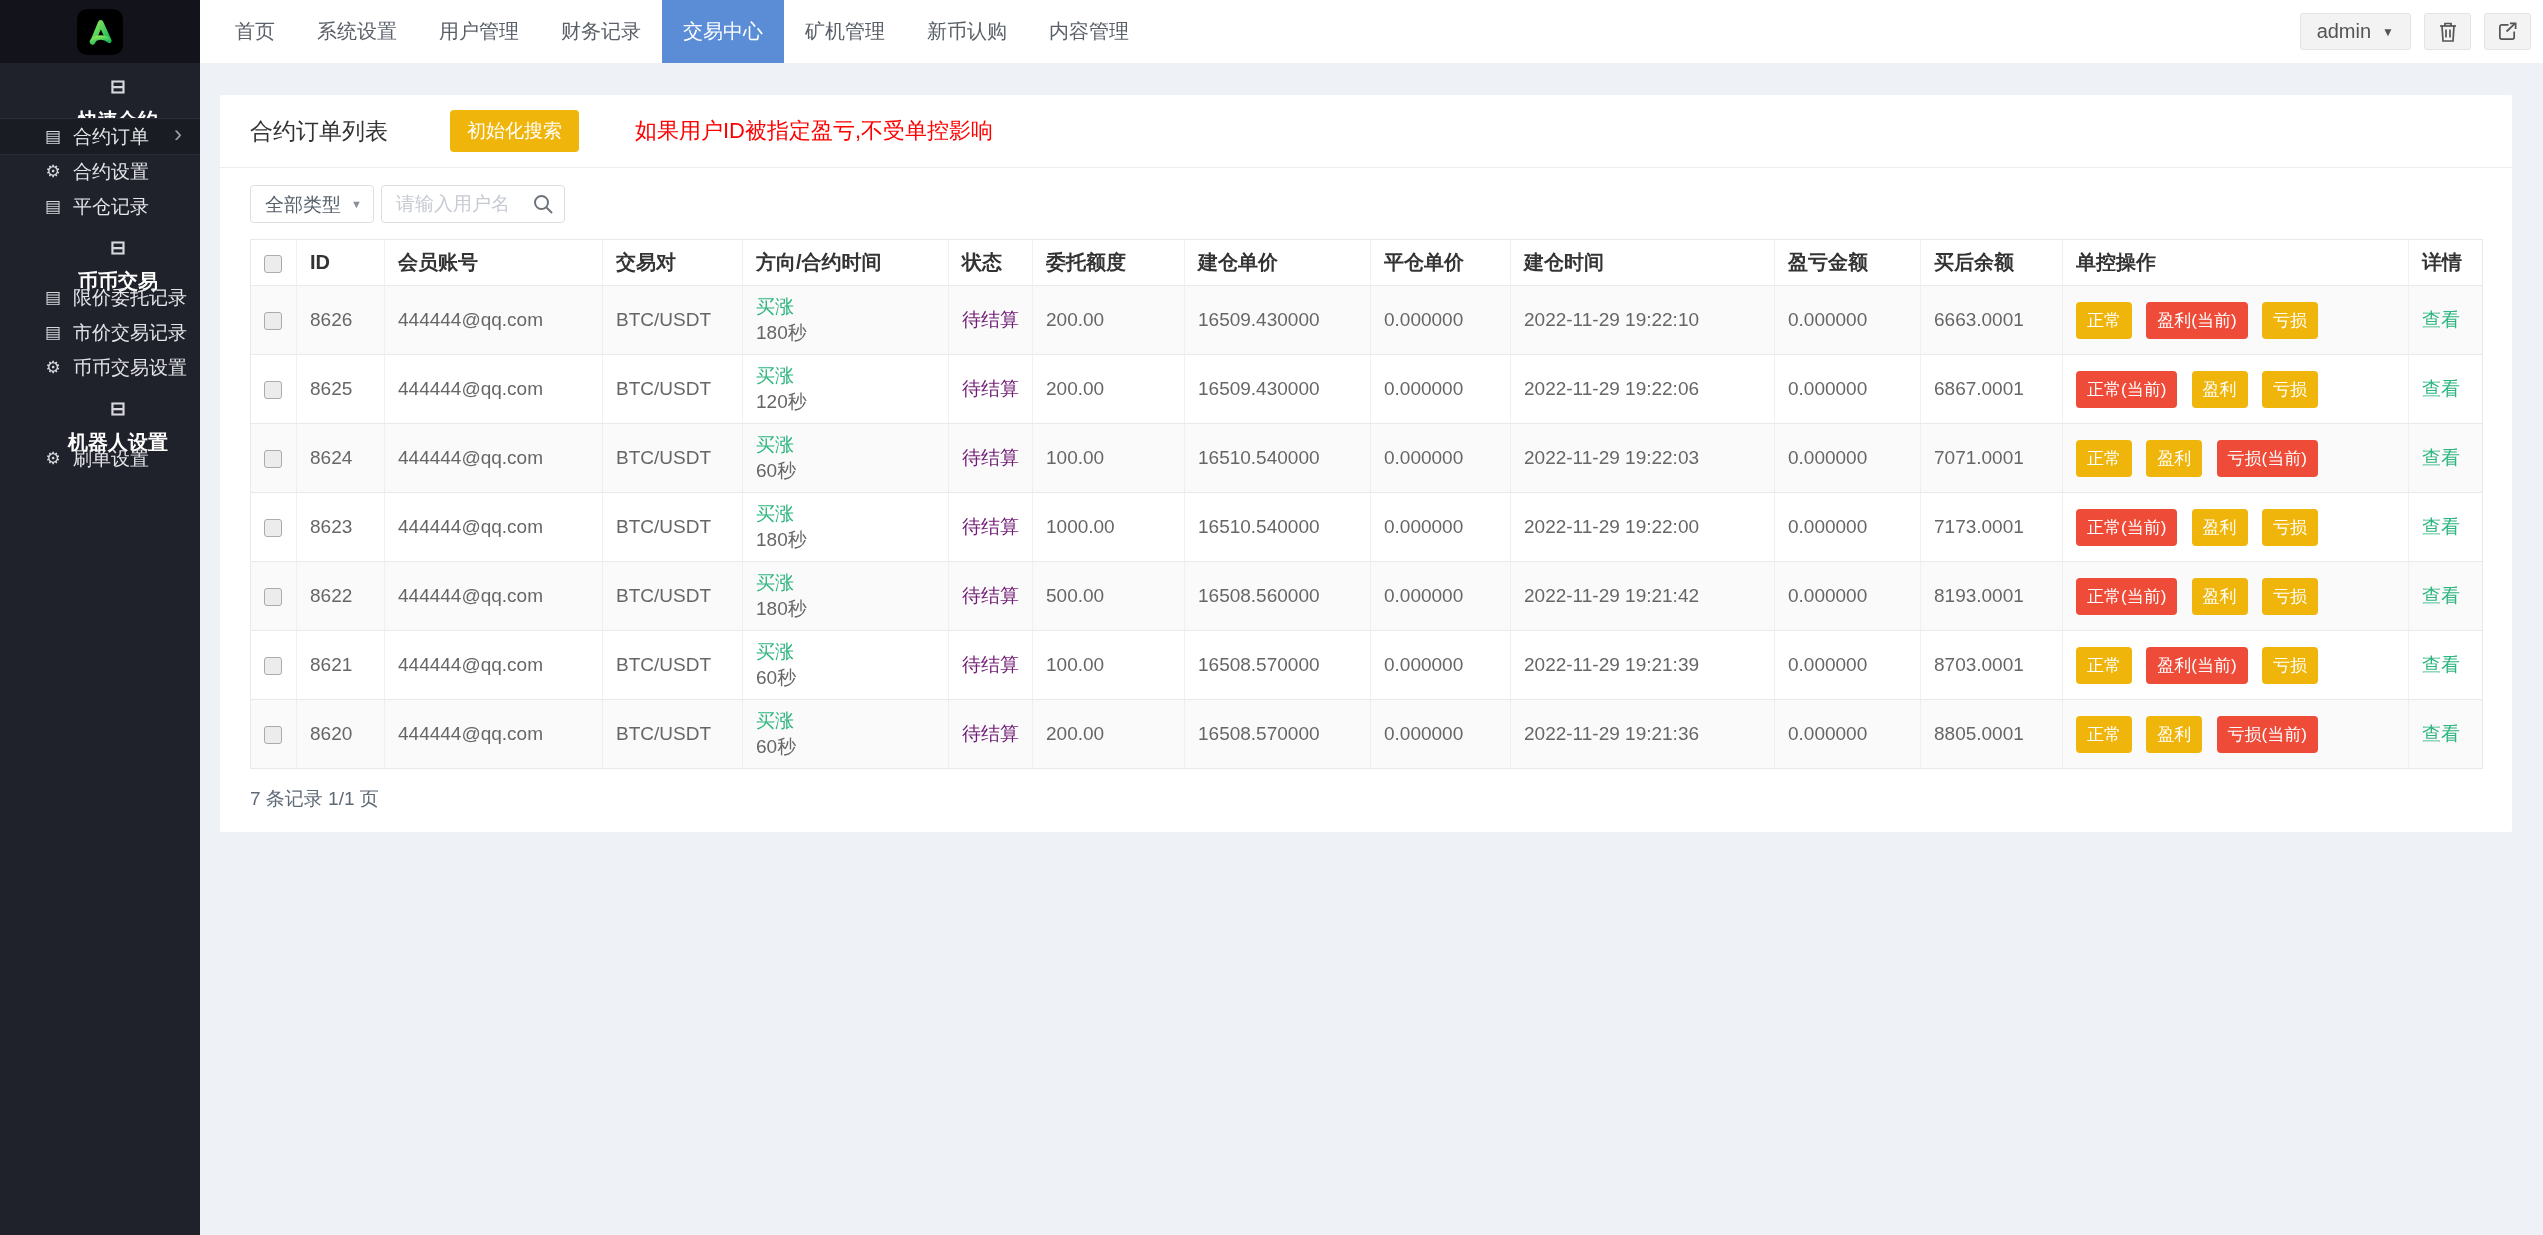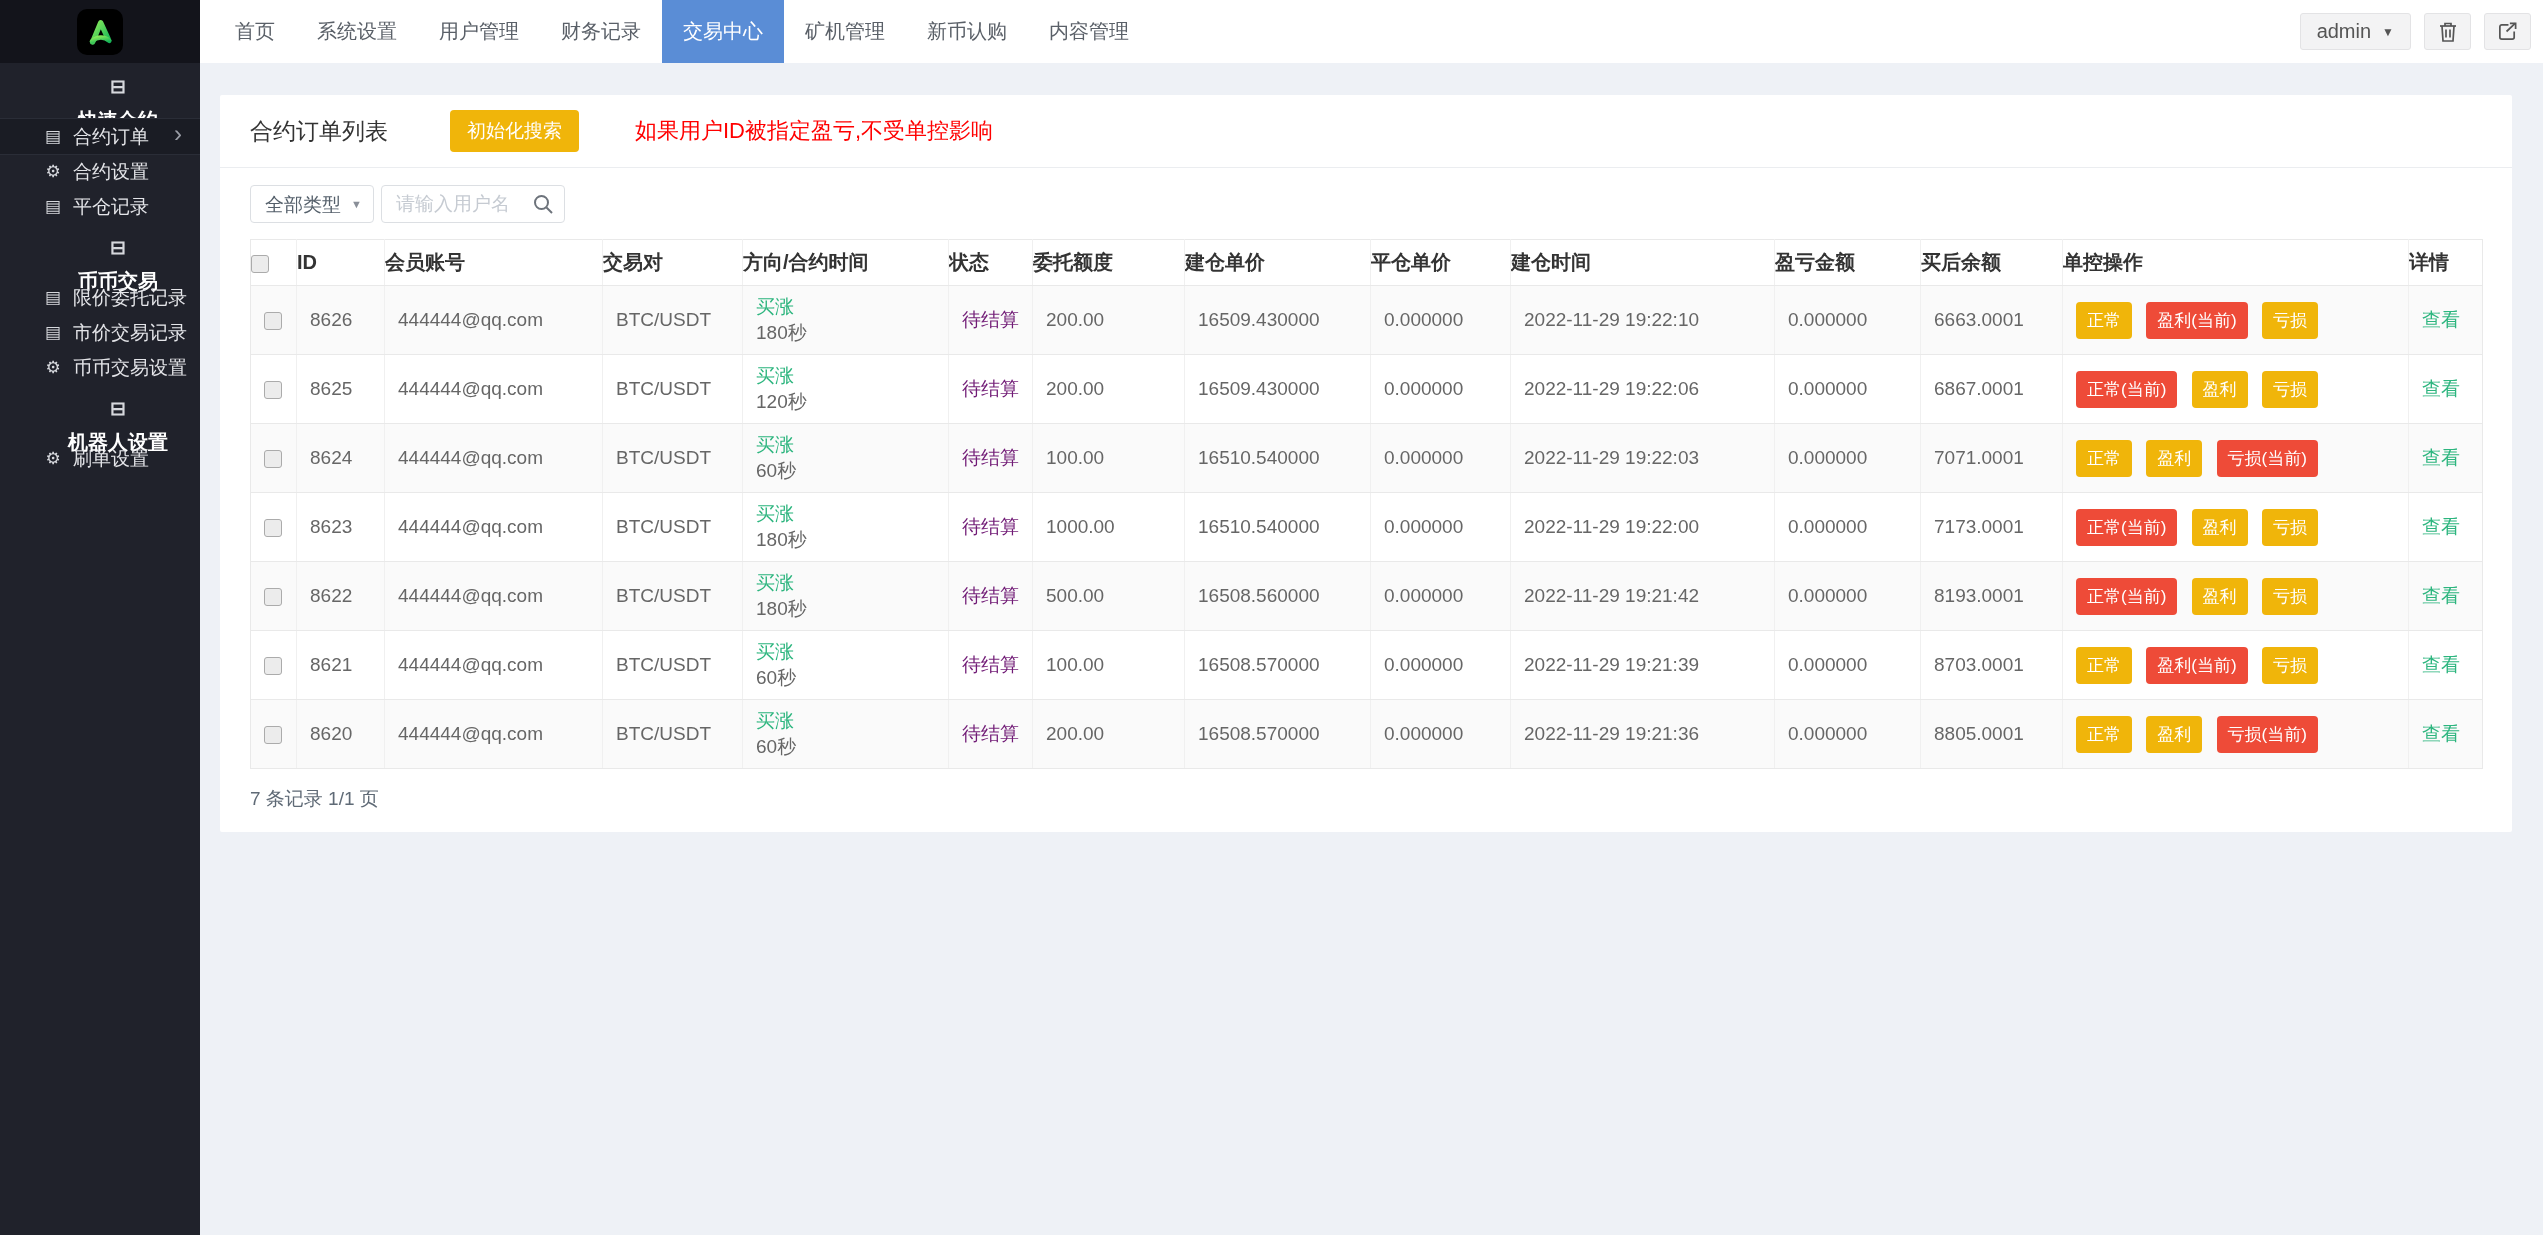--- a/index.html
+++ b/index.html
@@ -46,21 +46,21 @@
   .select-wrap .caret2 { position:absolute; right:12px; top:13px; font-size:11px; color:#8a8f98; pointer-events:none; }
   .search-wrap { position:relative; }
   .search-input { width:184px; height:38px; border:1px solid #dcdfe3; border-radius:4px; padding:0 44px 0 14px; font-size:19px; color:#555; font-family:inherit; }
   .search-input::placeholder { color:#c6cbd2; }
   .search-icon { position:absolute; right:11px; top:8px; cursor:pointer; }
   
   .table-wrap { padding:0 30px; }
   table { width:100%; border-collapse:collapse; table-layout:fixed; border:1px solid #e9e9e9; }
   th, td { border-right:1px solid #f0f0f0; border-bottom:1px solid #e9e9e9; padding:8px 13px; text-align:left; vertical-align:middle; font-size:19px; color:#666; overflow:hidden; white-space:nowrap; }
   th:last-child, td:last-child { border-right:none; }
-  thead th { font-size:20px; color:#333; font-weight:700; height:46px; padding:0 0; background:#fff; }
+  thead th { font-size:20px; color:#333; font-weight:700; height:46px; padding:0 13px; background:#fff; }
   tbody tr { height:65px; }
   tbody tr:nth-child(odd) { background:#fafafa; }
   .c-check { text-align:left; }
   input[type="checkbox"] { appearance:none; -webkit-appearance:none; width:18px; height:18px; border:1px solid #ababab; border-radius:3px; background:#ececec; cursor:pointer; vertical-align:middle; }
   .dir { color:var(--green); line-height:26px; }
   .dur { color:#666; line-height:26px; }
   .cell-status { color:#701a75; }
   .badge { border:none; border-radius:4px; color:#fff; font-size:17px; padding:7px 11px; margin-right:9px; cursor:pointer; font-family:inherit; white-space:nowrap; }
   .badge[data-variant="yellow"] { background:var(--yellow); }
   .badge[data-variant="red"] { background:var(--red); }

